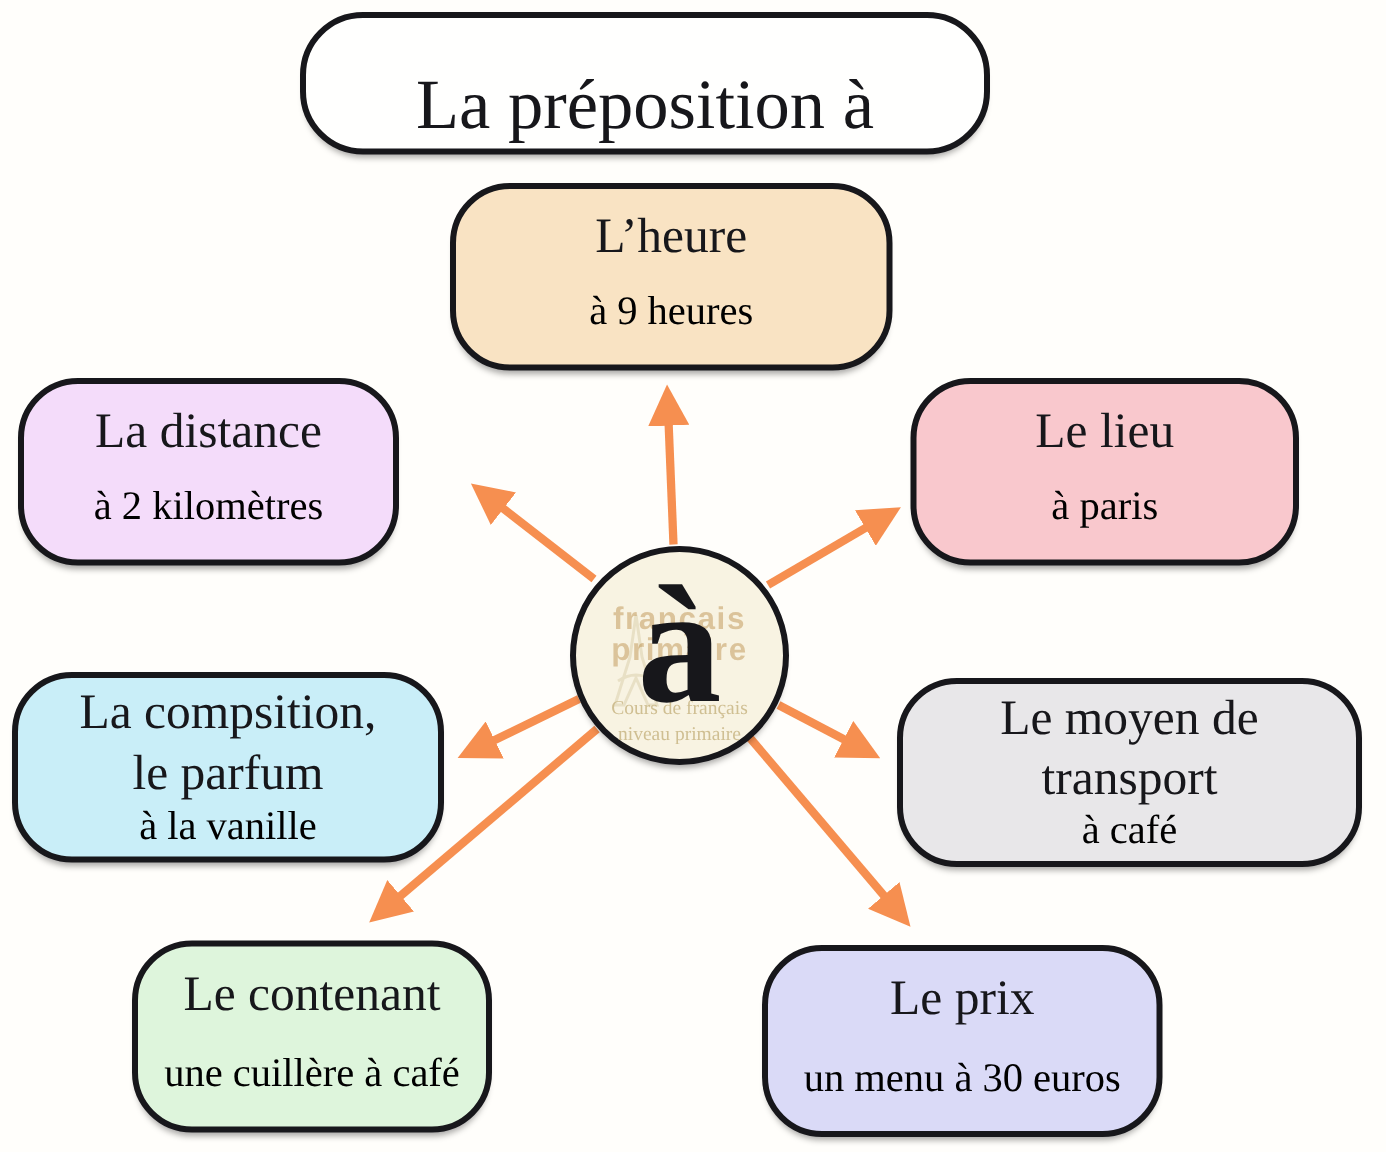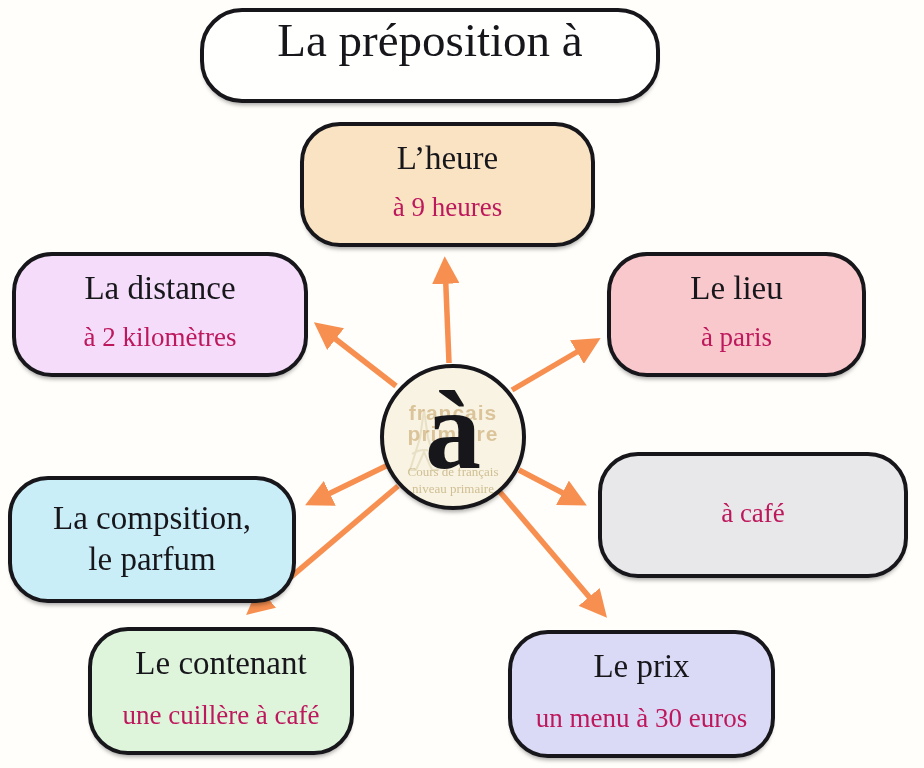--- a/index.html
+++ b/index.html
@@ -15,35 +15,35 @@
     border-radius:40px;
     display:flex;flex-direction:column;align-items:center;
     box-sizing:border-box;
     box-shadow:0 5px 4px -3px rgba(0,0,0,.35);
     text-align:center;
   }
   .node .t{
     color:#17171b;font-size:33px;line-height:1.22;white-space:pre-line;
   }
   .node .ex{
-    color:#be185d;font-size:27px;line-height:1.1;white-space:pre-line;text-align:center;
+    color:#000000;font-size:27px;line-height:1.1;white-space:pre-line;text-align:center;
   }
   .spread{justify-content:space-between;padding:12px 8px 20px 8px;}
   .stack{justify-content:center;padding:8px 6px 10px 6px;}
   .n-titlebox{
     left:200px;top:8px;width:460px;height:95px;background:#fffffe;
-    justify-content:flex-start;border-radius:42px;
+    justify-content:flex-end;border-radius:42px;
   }
   .n-titlebox .t{font-size:47px;}
   .n-heure{left:300px;top:122px;width:295px;height:125px;background:#f9e3c3;}
-  .n-distance{left:12px;top:252px;width:296px;height:125px;background:#f4dcfa;}
+  .n-distance{left:12px;top:252px;width:254px;height:125px;background:#f4dcfa;}
   .n-lieu{left:607px;top:252px;width:259px;height:125px;background:#f9c8cd;}
   .n-comp{left:8px;top:448px;width:288px;height:127px;background:#c9eef8;}
   .n-trans{left:598px;top:452px;width:310px;height:126px;background:#e8e7e9;}
-  .n-cont{left:88px;top:627px;width:266px;height:128px;background:#def5dc;}
+  .n-cont{left:88px;top:627px;width:240px;height:128px;background:#def5dc;}
   .n-prix{left:508px;top:630px;width:267px;height:128px;background:#dadaf7;}
   .n-circle{
     left:380px;top:364px;width:146px;height:146px;border-radius:50%;
     background:#f8f3e2;justify-content:center;align-items:center;
   }
   .n-circle .big{
     font-size:112px;font-weight:bold;color:#17171b;line-height:1;
     margin-top:-14px;position:relative;z-index:2;
   }
   .wm{position:absolute;left:0;width:100%;text-align:center;z-index:1;pointer-events:none;}
@@ -95,26 +95,29 @@
   <svg class="wm-tower" width="40" height="68" viewBox="0 0 40 68">
     <path d="M20 2 L24 30 L34 62 L28 62 L20 44 L12 62 L6 62 L16 30 Z M8 46 Q20 38 32 46" fill="none" stroke="#cdbd92" stroke-width="2"></path>
   </svg>
   <div class="wm wm-logo">français
 primaire</div>
   <div class="wm wm-cap">Cours de français
 niveau primaire</div>
   <div class="big">à</div>
 </div>
 
-<div class="node stack n-comp" style="background: rgb(201, 238, 248); margin-top: 28px;">
+<div class="node stack n-comp" style="background: rgb(201, 238, 248);">
   <div class="t">La compsition,
 le parfum</div>
+  <div class="ex">à la vanille</div>
 </div>
 
 <div class="node stack n-trans" style="background: rgb(232, 231, 233);">
+  <div class="t">Le moyen de
+transport</div>
   <div class="ex">à café</div>
 </div>
 
 <div class="node spread n-cont" style="background: rgb(222, 245, 220);">
   <div class="t">Le contenant</div>
   <div class="ex">une cuillère à café</div>
 </div>
 
 <div class="node spread n-prix" style="background: rgb(218, 218, 247);">
   <div class="t">Le prix</div>

